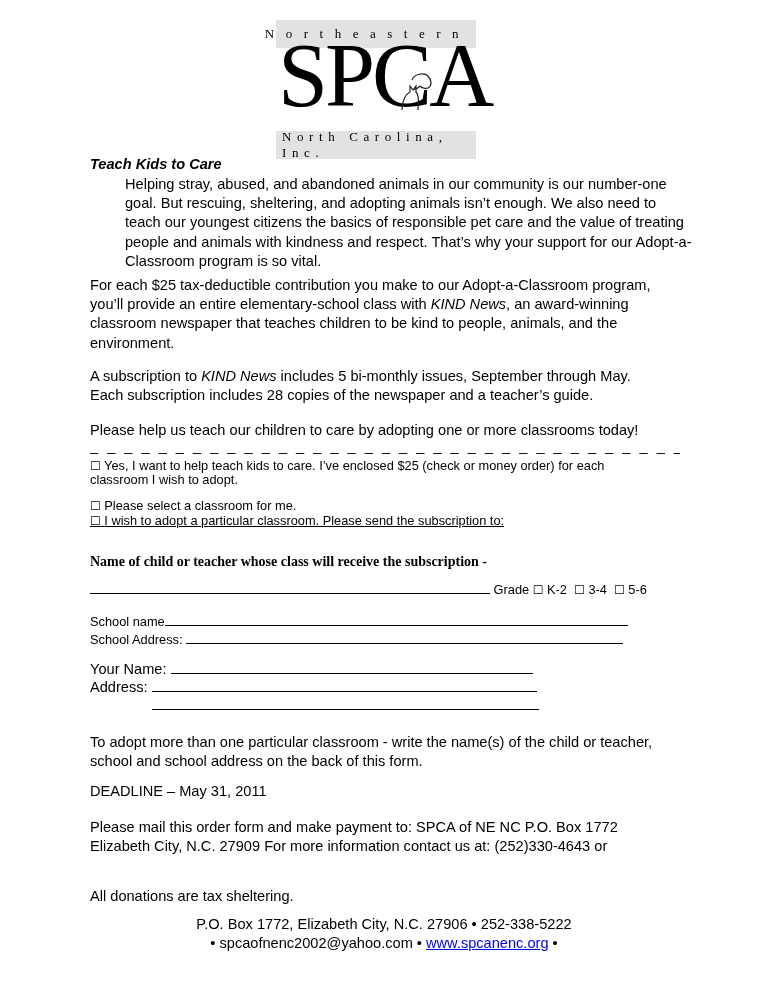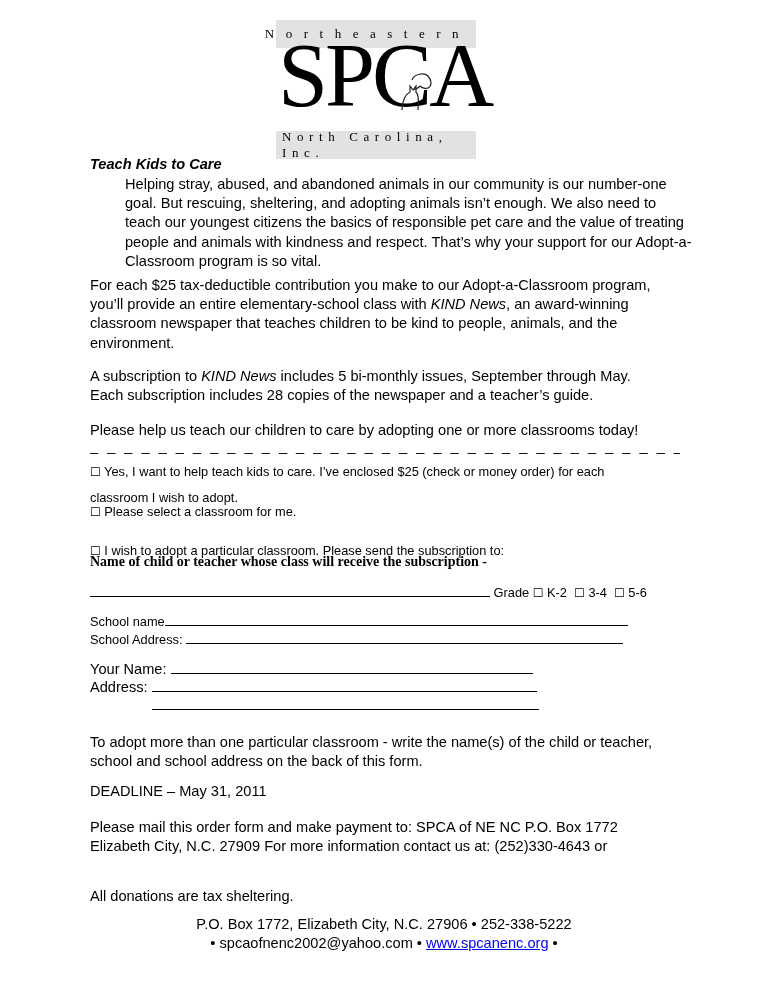--- a/index.html
+++ b/index.html
@@ -7,21 +7,21 @@
     .logo { position: absolute; left: 276px; top: 20px; width: 214px; height: 114px; }
     .logo-band { position: absolute; left: 0; width: 200px; height: 20px; background: #e2e2e2; font-family: "Liberation Serif", serif; font-size: 13px; display: flex; align-items: center; justify-content: flex-end; padding: 14px 6px; box-sizing: border-box; letter-spacing: 0; }
     .logo-band.top { top: 0; }
     .logo-band.bottom { top: 111px; }
     .logo-band span { display: inline-block; }
     .logo-main { position: absolute; left: 2px; top: 16px; width: 214px; height: 80px; font-family: "Liberation Serif", serif; font-size: 90px; line-height: 80px; letter-spacing: -3px; }
     .logo-pet { position: absolute; left: 122px; top: 50px; width: 42px; height: 40px; }
     .content { position: absolute; left: 90px; top: 0; width: 600px; font-size: 14.6px; line-height: 19.2px; }
     .blk { position: absolute; left: 0; width: 600px; white-space: nowrap; }
     .title { font-weight: bold; font-style: italic; }
-    .small { font-size: 12.8px; line-height: 26px; }
+    .small { font-size: 12.8px; line-height: 14px; }
     .serif-bold { font-family: "Liberation Serif", serif; font-weight: bold; font-size: 14px; }
     .line { display: inline-block; border-bottom: 1px solid #000; height: 13px; vertical-align: baseline; }
     .cb { font-size: 12px; }
     .footer { position: absolute; left: 0; width: 768px; text-align: center; font-size: 14.6px; line-height: 19px; }
     .footer a { color: #0000ee; text-decoration: underline; }
     .dash { letter-spacing: 2.5px; overflow: hidden; width: 590px; }
   </style>
 </head>
 <body>
 
@@ -67,21 +67,21 @@
 
   <div class="blk small" style="top:459px;">
     <div><span class="cb">☐</span> <span>Yes, I want to help teach kids to care. I’ve enclosed $25 (check or money order) for each</span></div>
     <div>classroom I wish to adopt.</div>
   </div>
 
   <div class="blk small" style="top:499px;">
     <span class="cb">☐</span> <span>Please select a classroom for me.</span>
   </div>
 
-  <div class="blk small" style="top:538px;">
+  <div class="blk small" style="top:514px;text-decoration:underline;">
     <span class="cb">☐</span> <span>I wish to adopt a particular classroom. Please send the subscription to:</span>
   </div>
 
   <div class="blk serif-bold" style="top:552px;">Name of child or teacher whose class will receive the subscription -</div>
 
   <div class="blk small" style="top:580px;">
     <span class="line" style="width:400px;"></span>
     <span>Grade</span>
     <span class="cb">☐</span> <span>K-2</span>&nbsp;
     <span class="cb">☐</span> <span>3-4</span>&nbsp;

